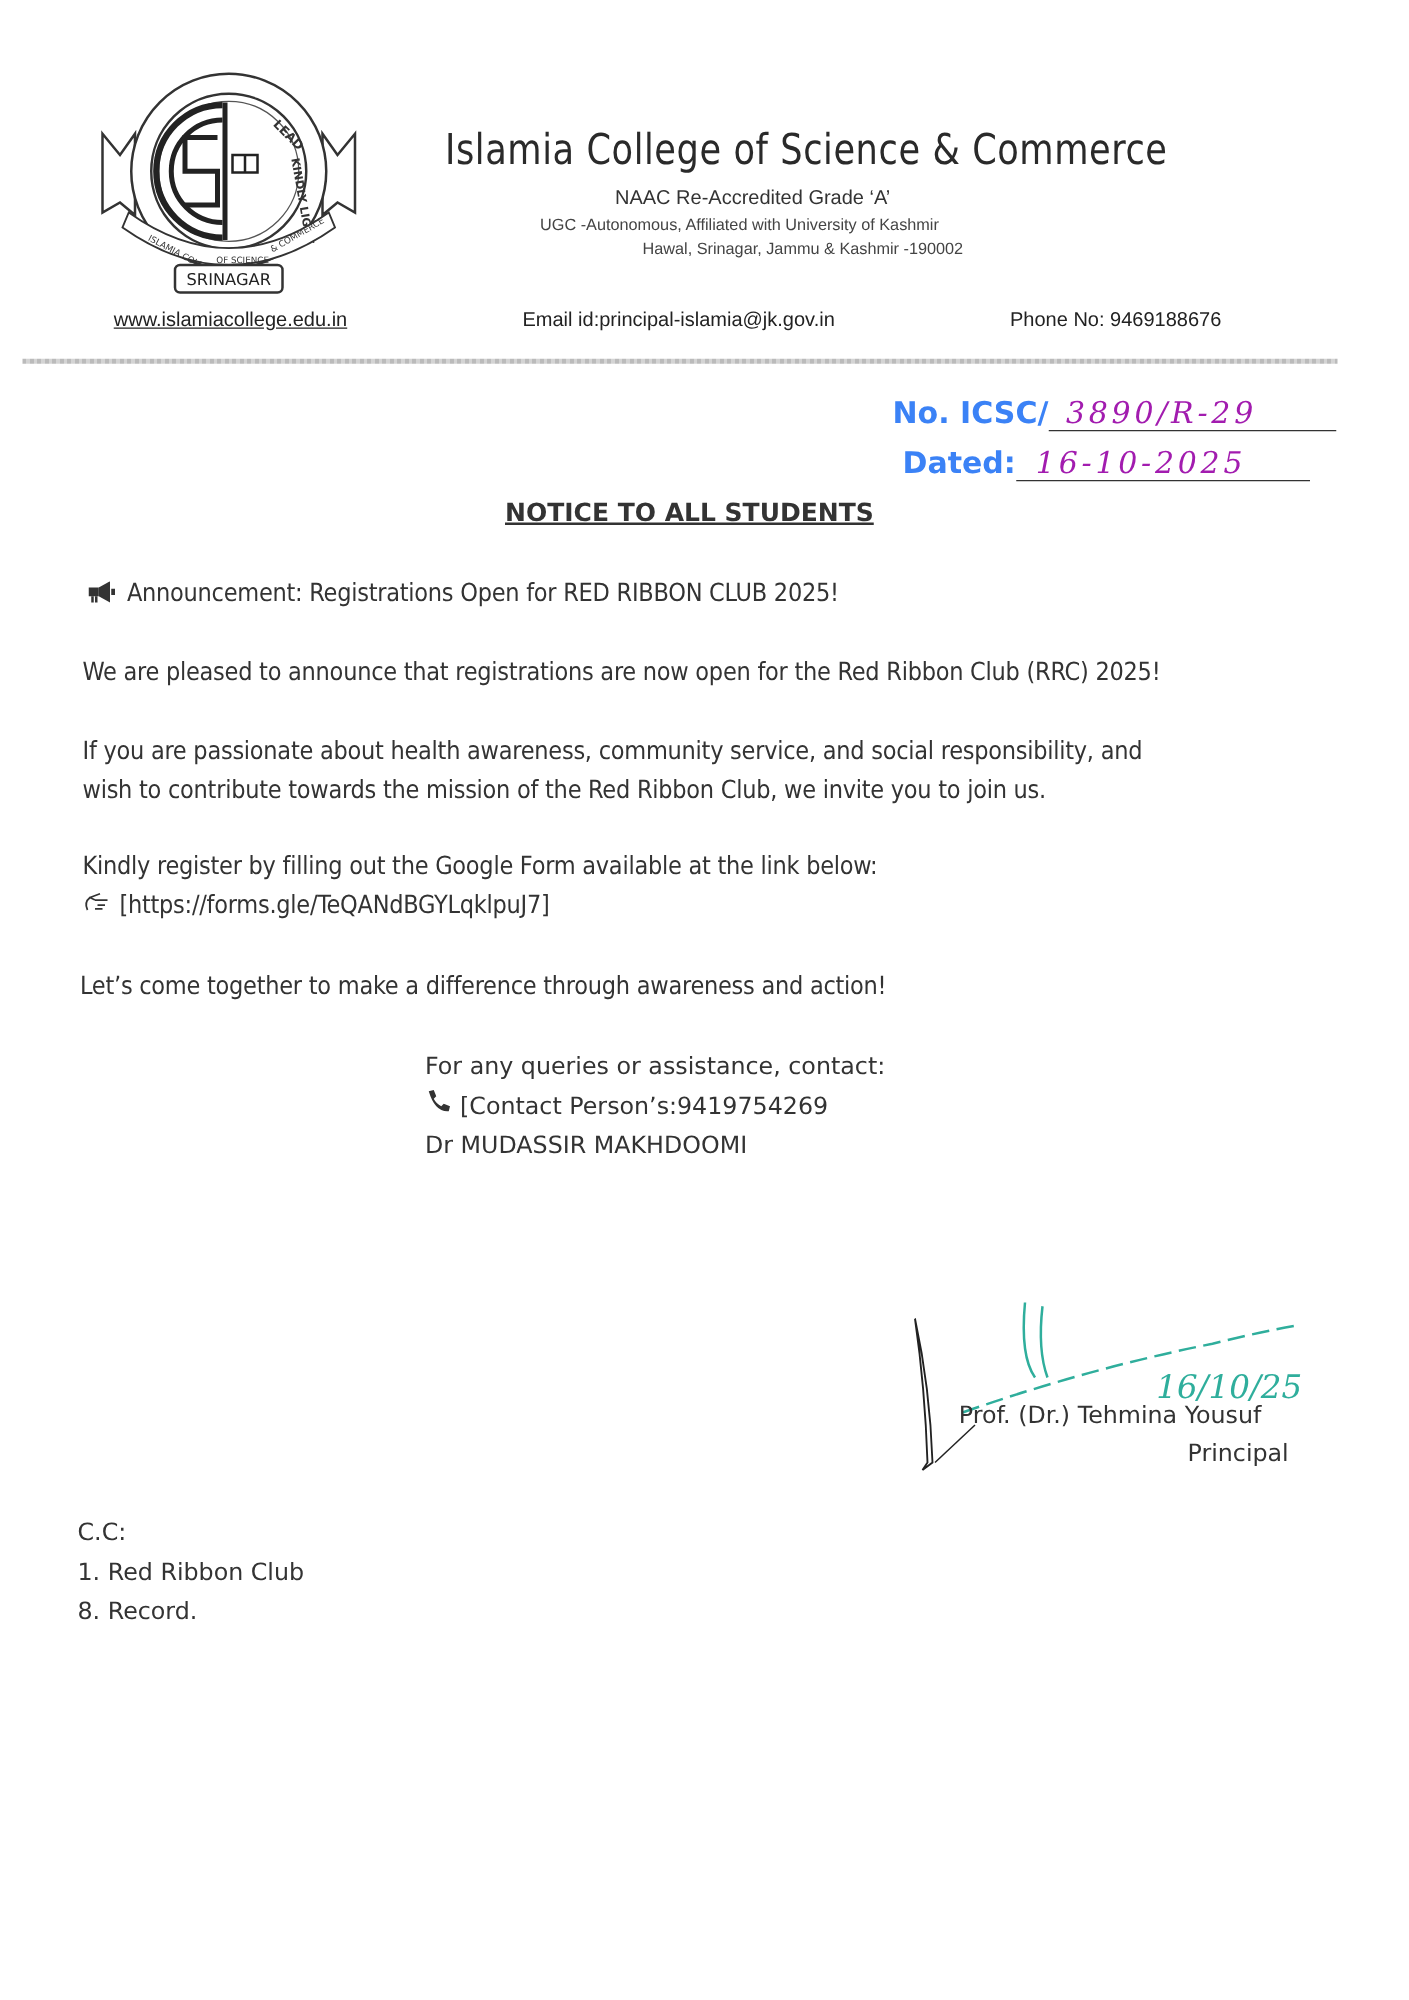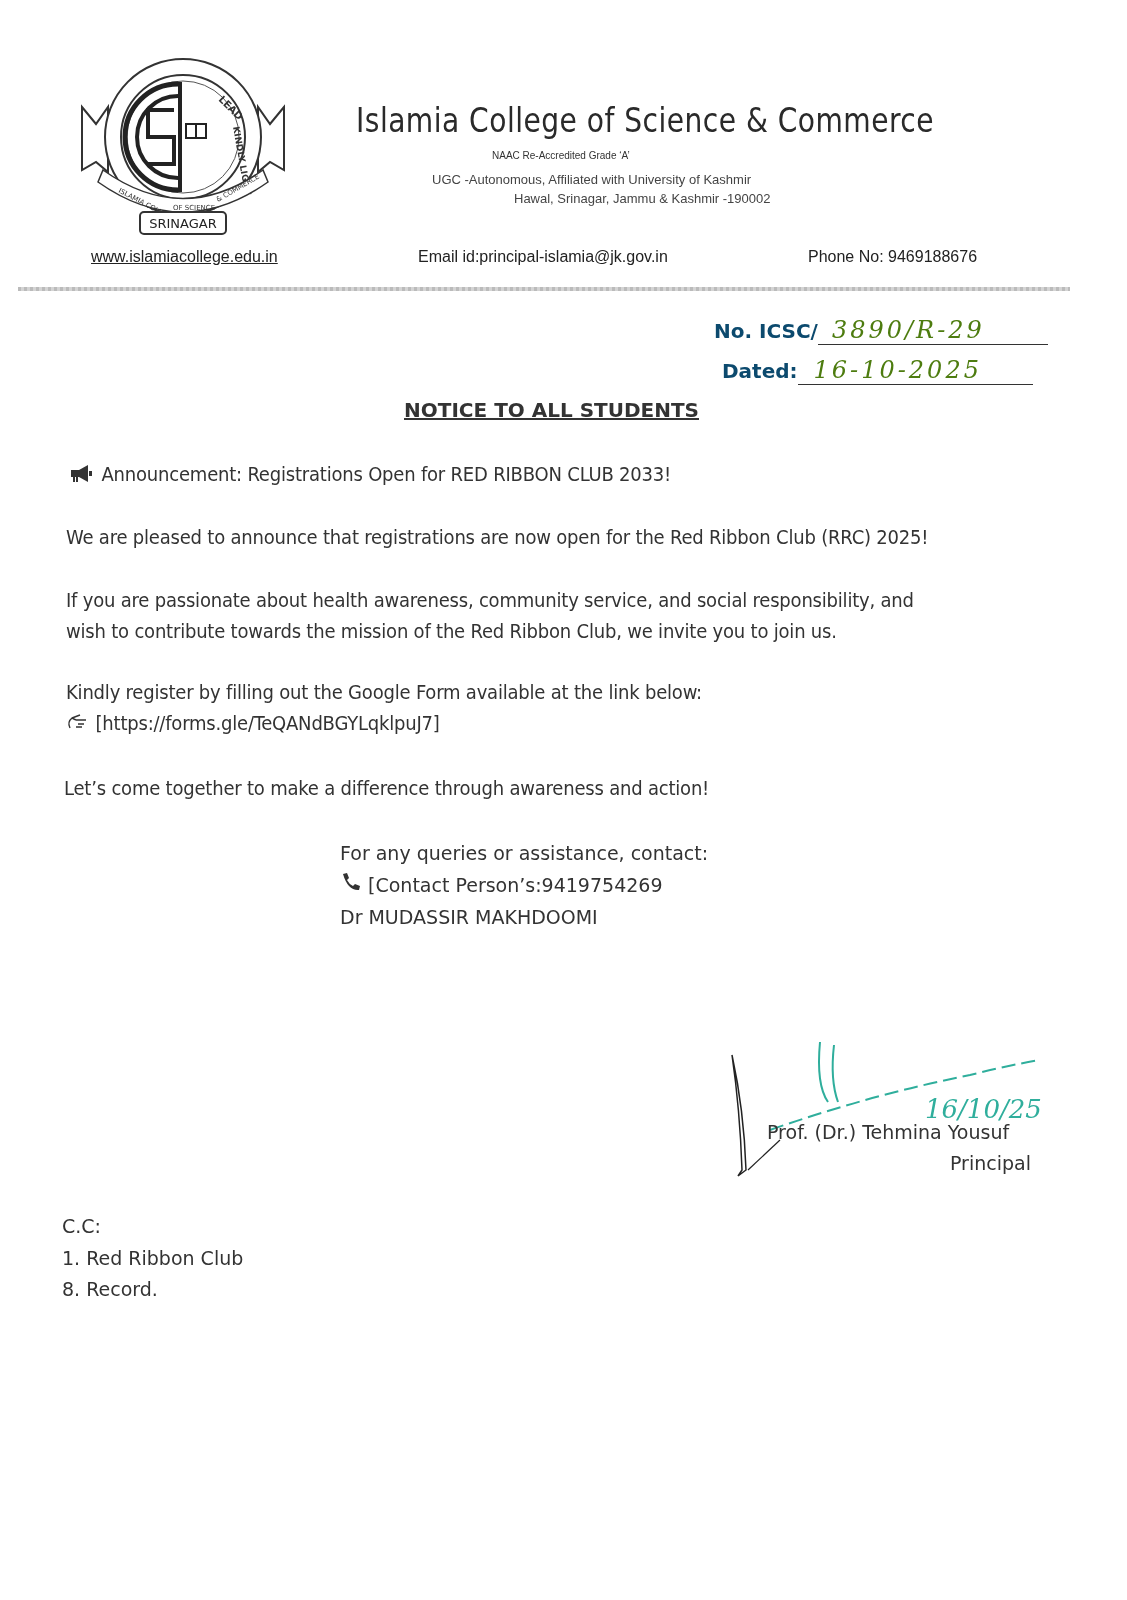--- a/index.html
+++ b/index.html
@@ -1,31 +1,31 @@
 <!DOCTYPE html>
 <html><head>
 <meta charset="utf-8">
 <style>
   html, body { margin:0; padding:0; background:#fff; }
   body { width:1127px; height:1600px; position:relative; overflow:hidden; color:#222; font-family:"DejaVu Sans", sans-serif; }
   .abs { position:absolute; }
   
   .logo { left:78px; top:52px; width:210px; height:190px; }
   .college-name { left:356px; top:100px; font-family:"DejaVu Sans Condensed","DejaVu Sans",sans-serif; font-size:34px; letter-spacing:0.5px; color:#2a2a2a; transform:scaleX(0.92); transform-origin:left top; white-space:nowrap; }
-  .sub1 { left:492px; top:150px; font-family:"Liberation Sans",sans-serif; font-size:10px; color:#333; }
+  .sub1 { left:492px; top:150px; font-family:"Liberation Sans",sans-serif; font-size:16px; color:#333; }
   .sub2 { left:432px; top:172px; font-family:"Liberation Sans",sans-serif; font-size:13px; color:#444; }
   .sub3 { left:514px; top:191px; font-family:"Liberation Sans",sans-serif; font-size:13px; color:#444; }
   .website { left:91px; top:248px; font-family:"Liberation Sans",sans-serif; font-size:16px; color:#222; text-decoration:underline; }
   .email { left:418px; top:248px; font-family:"Liberation Sans",sans-serif; font-size:16px; color:#222; }
   .phone { left:808px; top:248px; font-family:"Liberation Sans",sans-serif; font-size:16px; color:#222; }
   .rule { left:18px; top:287px; width:1052px; height:4px; background:repeating-linear-gradient(90deg,#bbb 0 3px,#d4d4d4 3px 6px); }
   
-  .ref-label { font-family:"DejaVu Sans",sans-serif; font-weight:bold; font-size:20px; color:#0c4a6e; }
+  .ref-label { font-family:"DejaVu Sans",sans-serif; font-weight:bold; font-size:24px; color:#3b82f6; }
   .ref-line { border-bottom:1.5px solid #333; display:inline-block; }
-  .hand { font-family:"DejaVu Serif",serif; font-style:italic; color:#4d7c0f; font-size:24px; letter-spacing:3px; }
+  .hand { font-family:"DejaVu Serif",serif; font-style:italic; color:#a21caf; font-size:24px; letter-spacing:3px; }
   .ref-no { left:714px; top:316px; }
   .ref-date { left:722px; top:356px; }
   .notice-title { left:404px; top:398px; font-family:"DejaVu Sans",sans-serif; font-weight:bold; font-size:20px; text-decoration:underline; color:#333; }
   .body-text { font-family:"DejaVu Sans Condensed","DejaVu Sans",sans-serif; font-size:20px; color:#333; letter-spacing:-0.2px; white-space:nowrap; }
   .p1 { left:70px; top:462px; }
   .p2 { left:66px; top:525px; }
   .p3 { left:66px; top:588px;text-align:right; }
   .p3b { left:66px; top:619px; }
   .p4 { left:66px; top:680px; }
   .p4b { left:66px; top:711px; }
@@ -89,21 +89,21 @@
 <div class="abs body-text p1">
   <span class="icon">
     <svg width="26" height="18" viewBox="0 0 26 18">
         <rect x="1" y="5" width="8" height="7" fill="#333"></rect>
         <rect x="3" y="12" width="2" height="5" fill="#333"></rect>
         <rect x="6" y="12" width="2" height="5" fill="#333"></rect>
         <path d="M9 5 L18 0 L18 17 L9 12 Z" fill="#333"></path>
         <rect x="19" y="6" width="3" height="5" fill="#333"></rect>
       </svg>
   </span>
-  <span>Announcement: Registrations Open for RED RIBBON CLUB 2033!</span>
+  <span>Announcement: Registrations Open for RED RIBBON CLUB 2025!</span>
 </div>
 
 <div class="abs body-text p2">We are pleased to announce that registrations are now open for the Red Ribbon Club (RRC) 2025!</div>
 <div class="abs body-text p3">If you are passionate about health awareness, community service, and social responsibility, and</div>
 <div class="abs body-text p3b">wish to contribute towards the mission of the Red Ribbon Club, we invite you to join us.</div>
 <div class="abs body-text p4">Kindly register by filling out the Google Form available at the link below:</div>
 <div class="abs body-text p4b">
   <span class="icon">
     <svg width="24" height="20" viewBox="0 0 24 20">
         <path d="M4 16 Q1 10 6 6 L10 8 M6 6 L14 3 M10 8 L20 8 M12 12 L18 12 M10 15 L16 15" fill="none" stroke="#333" stroke-width="1.4"></path>

